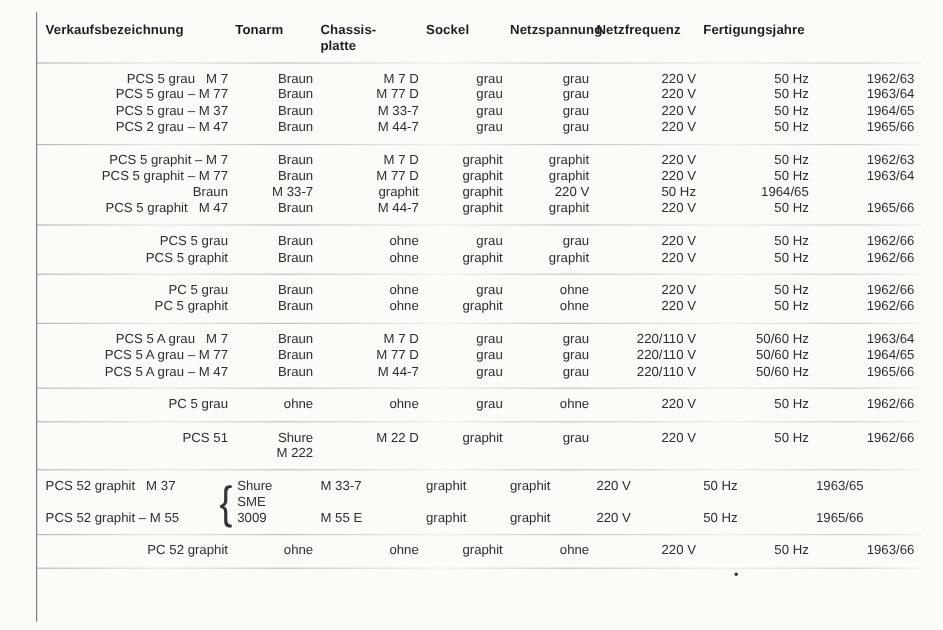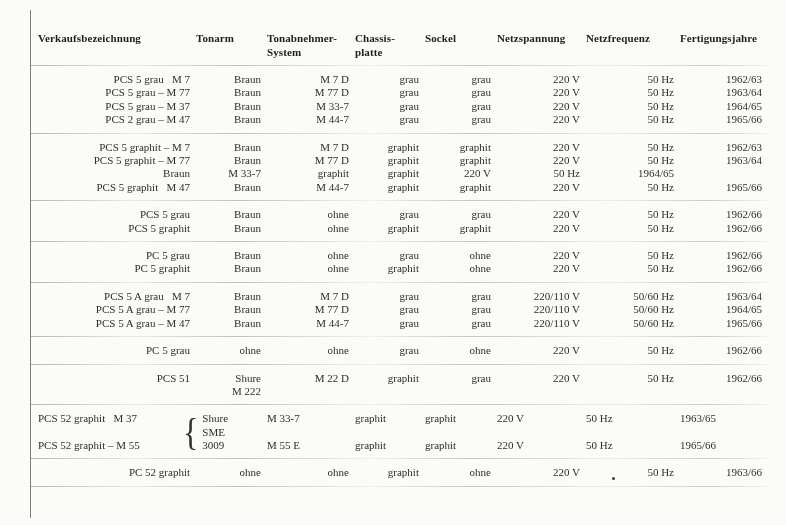--- a/index.html
+++ b/index.html
@@ -6,21 +6,21 @@
   html,body { margin:0; padding:0; }
   body {
     width:786px; height:525px;
     background:#fbfbf8;
     font-family:"Liberation Sans", sans-serif;
     color:#2e2e2e;
     position:relative;
     overflow:hidden;
     -webkit-font-smoothing:antialiased;
   }
-  .page { position:absolute; inset:0; padding:32px 18px 0 38px;font-family:Liberation Serif, serif; }
+  .page { position:absolute; inset:0; padding:19px 18px 0 38px; }
   .left-rule {
     position:absolute; left:30px; top:10px; height:508px; width:1px;
     background:rgba(45,45,45,.6);
   }
   .hdr {
     display:grid; grid-template-columns:var(--cols);
     font-weight:bold; font-size:11px; line-height:13.5px;
     color:#1e1e1e; letter-spacing:.1px;
   }
   .c { white-space:pre-line; padding-right:6px; }
@@ -57,22 +57,20 @@
 <body>
 
 <div class="left-rule"></div>
 <div class="dot"></div>
 
 <div class="page">
 
   <div class="hdr">
     <span class="c">Verkaufsbezeichnung</span>
     <span class="c">Tonarm</span>
-    <span class="c">Tonabnehmer-
-System</span>
     <span class="c">Chassis-
 platte</span>
     <span class="c">Sockel</span>
     <span class="c">Netzspannung</span>
     <span class="c">Netzfrequenz</span>
     <span class="c">Fertigungsjahre</span>
   </div>
 
   <div class="sep"></div>
 

